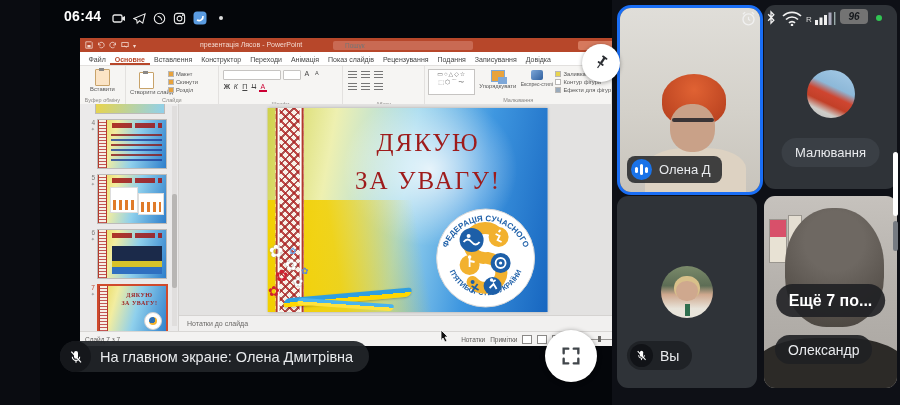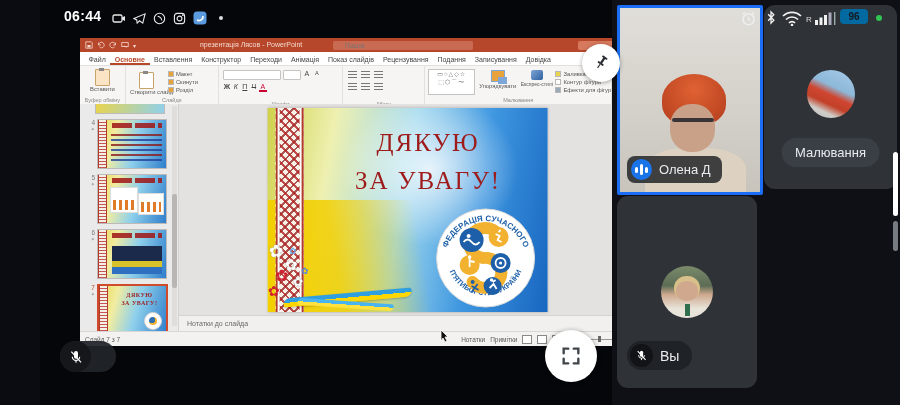--- a/index.html
+++ b/index.html
@@ -92,28 +92,28 @@
   .banner{position:absolute;left:60px;top:341px;height:31px;border-radius:16px;background:rgba(33,36,40,.94);display:flex;align-items:center;padding-right:16px;color:#e8eaed;font-size:14.5px;z-index:30;}
   .banner .micwrap{width:31px;height:31px;border-radius:50%;background:#15171b;display:flex;align-items:center;justify-content:center;margin-right:9px;}
   .fsbtn{position:absolute;left:545px;top:330px;width:52px;height:52px;border-radius:50%;background:#fff;box-shadow:0 1px 5px rgba(0,0,0,.45);display:flex;align-items:center;justify-content:center;z-index:31;}
   .pinbtn{position:absolute;left:582px;top:44px;width:38px;height:38px;border-radius:50%;background:#fff;box-shadow:0 1px 4px rgba(0,0,0,.35);display:flex;align-items:center;justify-content:center;z-index:31;}
   .cursor{position:absolute;left:400px;top:329px;z-index:40;}
 
   
   .time{position:absolute;left:64px;top:8px;color:#fff;font-size:14px;font-weight:bold;letter-spacing:.3px;z-index:50;}
   .notifs{position:absolute;left:112px;top:11px;display:flex;gap:7px;align-items:center;z-index:50;}
   .sysicons{position:absolute;top:10px;z-index:50;}
-  .battery{position:absolute;left:840px;top:9px;width:28px;height:15px;background:#0369a1;border-radius:4px;color:#15181c;font-size:10px;font-weight:bold;text-align:center;line-height:15px;z-index:50;}
+  .battery{position:absolute;left:840px;top:9px;width:28px;height:15px;background:#737373;border-radius:4px;color:#15181c;font-size:10px;font-weight:bold;text-align:center;line-height:15px;z-index:50;font-style:italic;}
   .gdot{position:absolute;left:876px;top:15px;width:6px;height:6px;border-radius:50%;background:#31c553;z-index:50;}
   .ndot{position:absolute;left:219px;top:16px;width:4px;height:4px;border-radius:50%;background:#ddd;z-index:50;}
 
   
   .panel{position:absolute;left:612px;top:0;width:288px;height:405px;background:#0e1016;}
   .tile{position:absolute;border-radius:11px;overflow:hidden;background:#2f3338;}
-  .tile.t1{left:5px;top:5px;width:140px;height:184px;border:3px solid #1a6ef5;border-radius:2px;}
+  .tile.t1{left:5px;top:5px;width:140px;height:184px;border:3px solid #1a6ef5;border-radius:14px;}
   .tile.t2{left:152px;top:5px;width:133px;height:184px;}
   .tile.t3{left:5px;top:196px;width:140px;height:192px;}
   .tile.t4{left:152px;top:196px;width:133px;height:192px;}
   .vid1{position:absolute;inset:0;background:linear-gradient(180deg,#e0ded9 0%,#d4d1ca 55%,#c8c4bc 100%);}
   .vid1 .hair{position:absolute;left:30%;top:36%;width:46%;height:28%;background:radial-gradient(circle at 50% 30%,#e06233,#b23c1c);border-radius:50% 50% 42% 42%;}
   .vid1 .face{position:absolute;left:36%;top:52%;width:32%;height:26%;background:#c9a188;border-radius:46%;}
   .vid1 .glasses{position:absolute;left:37%;top:60%;width:30%;height:4px;background:#3a3436;border-radius:2px;}
   .vid1 .body{position:absolute;left:18%;bottom:-4%;width:72%;height:28%;background:#ddd2c2;border-radius:40% 40% 0 0;}
   .vid4{position:absolute;inset:0;background:linear-gradient(180deg,#c6c2bd 0%,#b6b2ad 45%,#a9a5a0 100%);}
   .vid4 .head{position:absolute;left:16%;top:6%;width:74%;height:62%;background:radial-gradient(circle at 50% 28%,#6e6862 0 30%,#56504a 70%,#47423d 100%);border-radius:48% 48% 42% 42%;}
@@ -416,20 +416,21 @@
   </div>
 
   <div class="banner">
     <span class="micwrap">
       <svg width="16" height="16" viewBox="0 0 24 24">
           <path d="M12 14.5a3 3 0 0 0 3-3V6a3 3 0 0 0-6 0v5.5a3 3 0 0 0 3 3z" fill="#fff"></path>
           <path d="M17.5 11.5a5.5 5.5 0 0 1-11 0M12 17v3.5" stroke="#fff" stroke-width="1.7" fill="none"></path>
           <line x1="5" y1="4" x2="19.5" y2="20" stroke="#fff" stroke-width="1.9"></line>
         </svg>
     </span>
+    <span>На главном экране: Олена Дмитрівна</span>
   </div>
 
   <div class="fsbtn">
     <svg width="22" height="22" viewBox="0 0 24 24">
         <path d="M4 9V4h5M15 4h5v5M20 15v5h-5M9 20H4v-5" stroke="#41464b" stroke-width="2.6" fill="none" stroke-linecap="round"></path>
       </svg>
   </div>
 
   <div class="pinbtn">
     <svg width="18" height="18" viewBox="0 0 24 24">
@@ -522,17 +523,29 @@
         <span class="mini-mic">
           <svg width="13" height="13" viewBox="0 0 24 24">
               <path d="M12 14.5a3 3 0 0 0 3-3V6a3 3 0 0 0-6 0v5.5a3 3 0 0 0 3 3z" fill="#fff"></path>
               <path d="M17.5 11.5a5.5 5.5 0 0 1-11 0M12 17v3.5" stroke="#fff" stroke-width="1.7" fill="none"></path>
               <line x1="5" y1="4" x2="19.5" y2="20" stroke="#fff" stroke-width="1.9"></line>
             </svg>
         </span>
         <span>Вы</span>
       </div>
     </div>
+    <div class="tile t4">
+      <div class="vid4">
+          <span class="pic1"></span>
+          <span class="pic2"></span>
+          <span class="head"></span>
+          <span class="sh"></span>
+        </div>
+      <div class="morepill">Ещё 7 по...</div>
+      <div class="npill">
+          <span>Олександр</span>
+        </div>
+    </div>
     <div class="scroll-w"></div>
     <div class="scroll-g"></div>
   </div>
 
 </div>
 
 </body></html>

